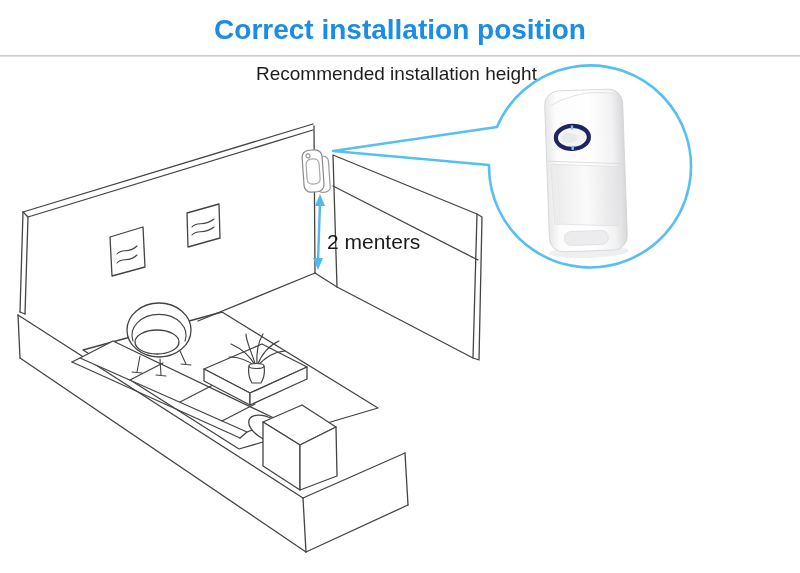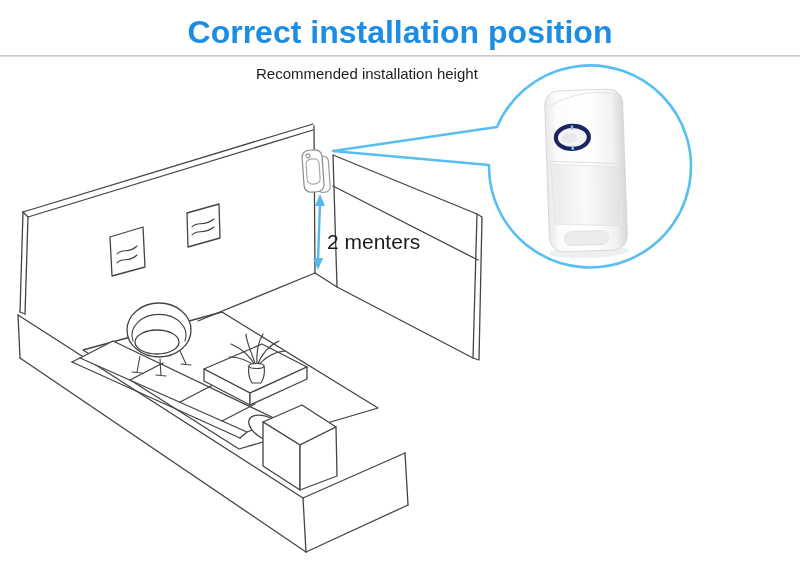--- a/index.html
+++ b/index.html
@@ -2,29 +2,29 @@
 <html><head>
 <meta charset="utf-8">
 <style>
   html,body{margin:0;padding:0;background:#fff;}
   .stage{
     position:relative;width:800px;height:573px;background:#ffffff;overflow:hidden;
     font-family:"Liberation Sans", sans-serif;
   }
   .title{
     position:absolute;top:14px;left:0;width:800px;margin:0;text-align:center;
-    font-size:32px;font-weight:700;color:#1b8de4;letter-spacing:0px;
+    font-size:28px;font-weight:700;color:#1b8de4;letter-spacing:0px;
   }
   .divider{
     position:absolute;top:55px;left:0;width:800px;height:2px;
     background:linear-gradient(to bottom,#c3c3c3,#e6e6e6);
   }
   .note{
     position:absolute;top:62px;left:256px;
-    font-size:15px;line-height:23px;color:#1d1d1d;
+    font-size:19px;line-height:23px;color:#1d1d1d;
   }
   .scene{position:absolute;top:0;left:0;}
   .height-label{font-family:"Liberation Sans", sans-serif;}
 </style>
 </head>
 <body>
 
 <div class="stage">
 
   <h1 class="title">Correct installation position</h1>

